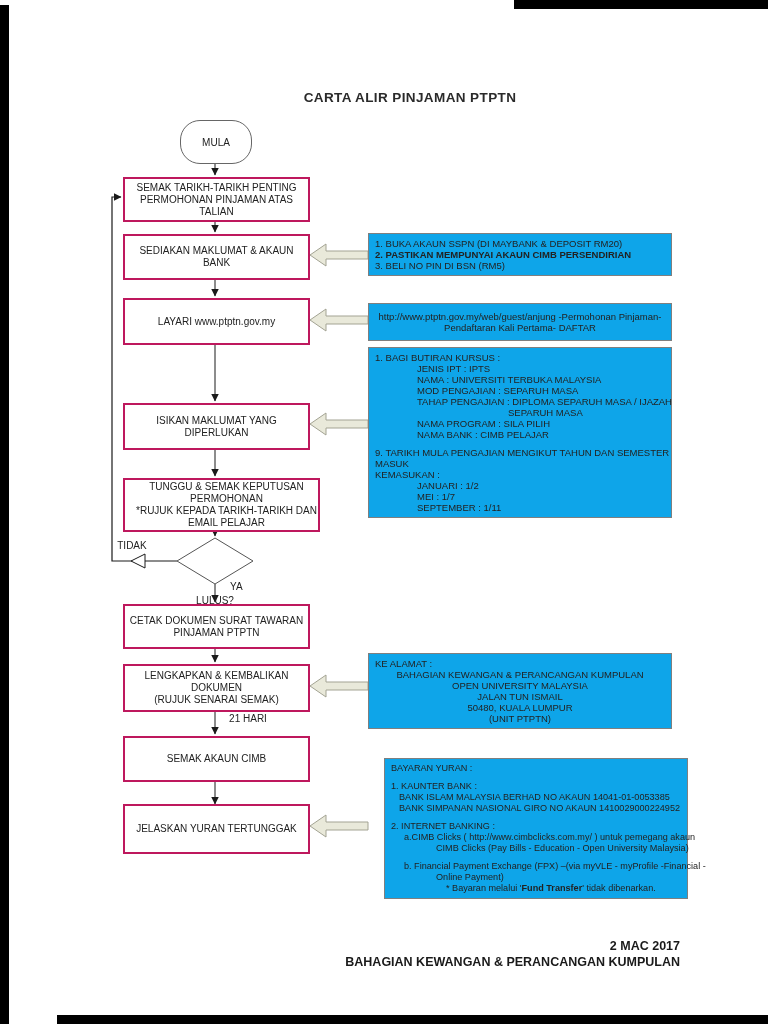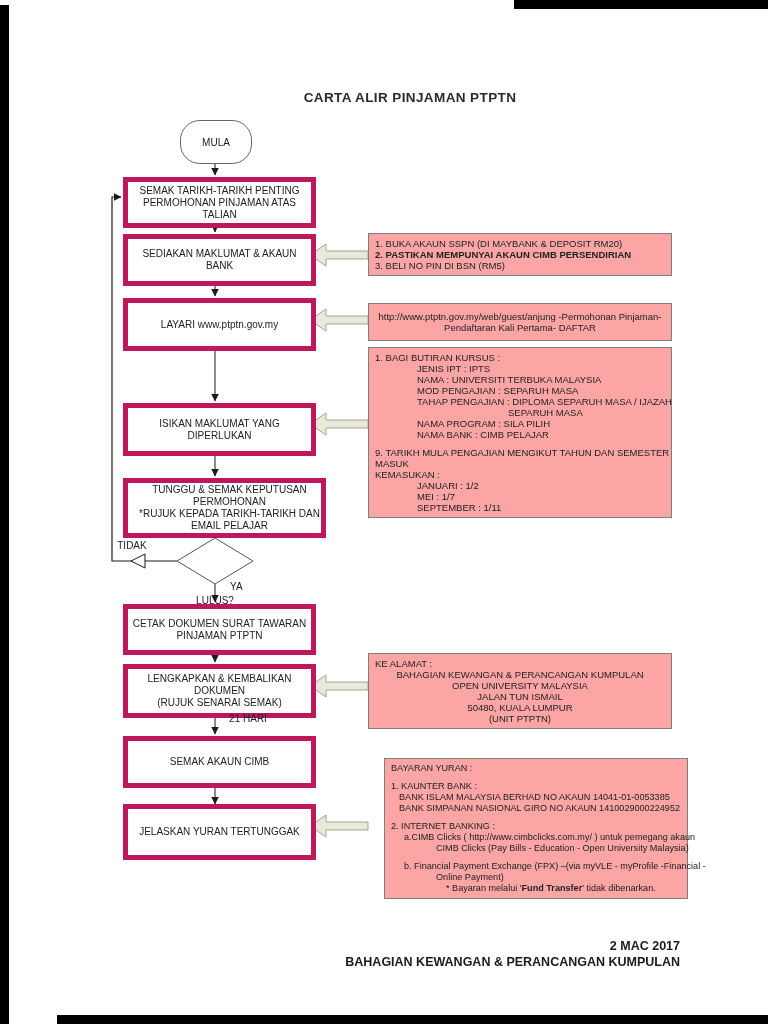--- a/index.html
+++ b/index.html
@@ -1,27 +1,27 @@
 <!DOCTYPE html>
 <html><head>
 <meta charset="utf-8">
 <style>
   html,body{margin:0;padding:0;background:#ffffff;}
   .page{position:relative;width:768px;height:1024px;background:#ffffff;overflow:hidden;
         font-family:"Liberation Sans",sans-serif;color:#1f1f1f;}
   .edge{position:absolute;background:#000000;}
   .title{position:absolute;top:90px;left:60px;width:700px;text-align:center;
          font-size:13.5px;font-weight:bold;letter-spacing:.4px;color:#2a2a2a;}
-  .fbox{position:absolute;border:5px solid #be185d;background:#ffffff;
+  .fbox{position:absolute;border:2px solid #be185d;background:#ffffff;
         display:flex;flex-direction:column;align-items:center;justify-content:center;
         text-align:center;font-size:10px;line-height:12px;color:#222;}
   .oval{position:absolute;left:180px;top:120px;width:70px;height:42px;border:1px solid #666;
         border-radius:20px;background:#fff;display:flex;align-items:center;justify-content:center;
         font-size:10px;color:#222;text-align:center;}
-  .ann{position:absolute;left:368px;width:304px;border:1px solid #7f7f7f;background:#fca5a5;
+  .ann{position:absolute;left:368px;width:304px;border:1px solid #7f7f7f;background:#0ea5e9;
        font-size:9.5px;line-height:11px;color:#222;padding:4px 6px;box-sizing:border-box;}
   .ann div{white-space:nowrap;}
   .ann .c{text-align:center;}
   .ann .b{font-weight:bold;}
   .blank{height:7px;}
   .pl-a{padding-left:42px;}
   .pl-b{padding-left:133px;}
   .pl-c{padding-left:8px;}
   .pl-d{padding-left:13px;}
   .pl-e{padding-left:45px;}

